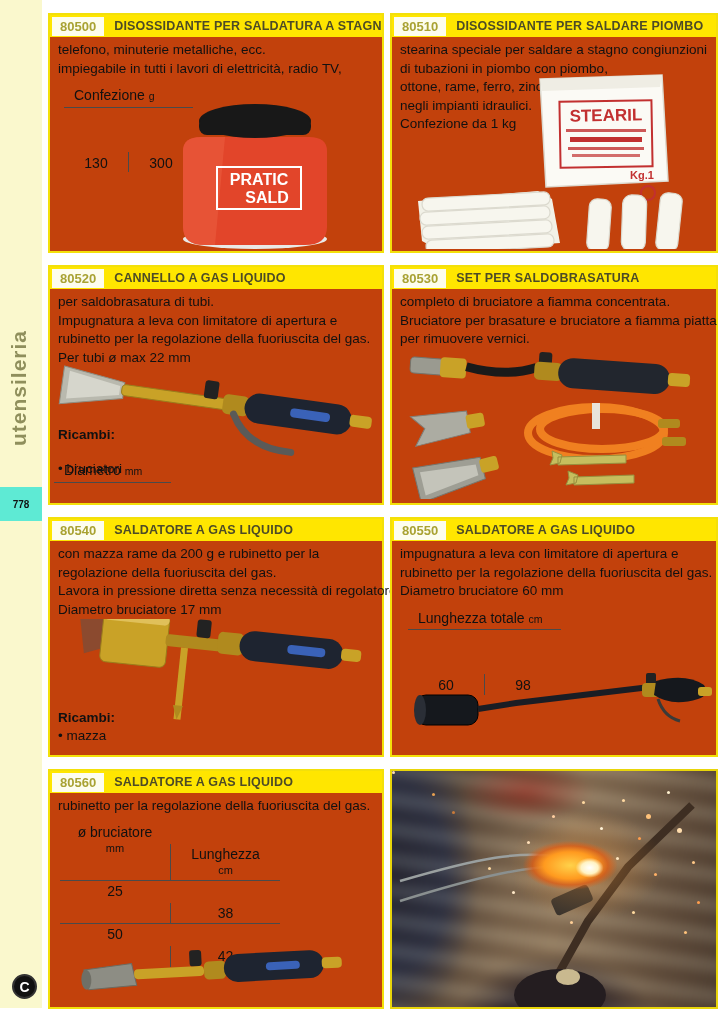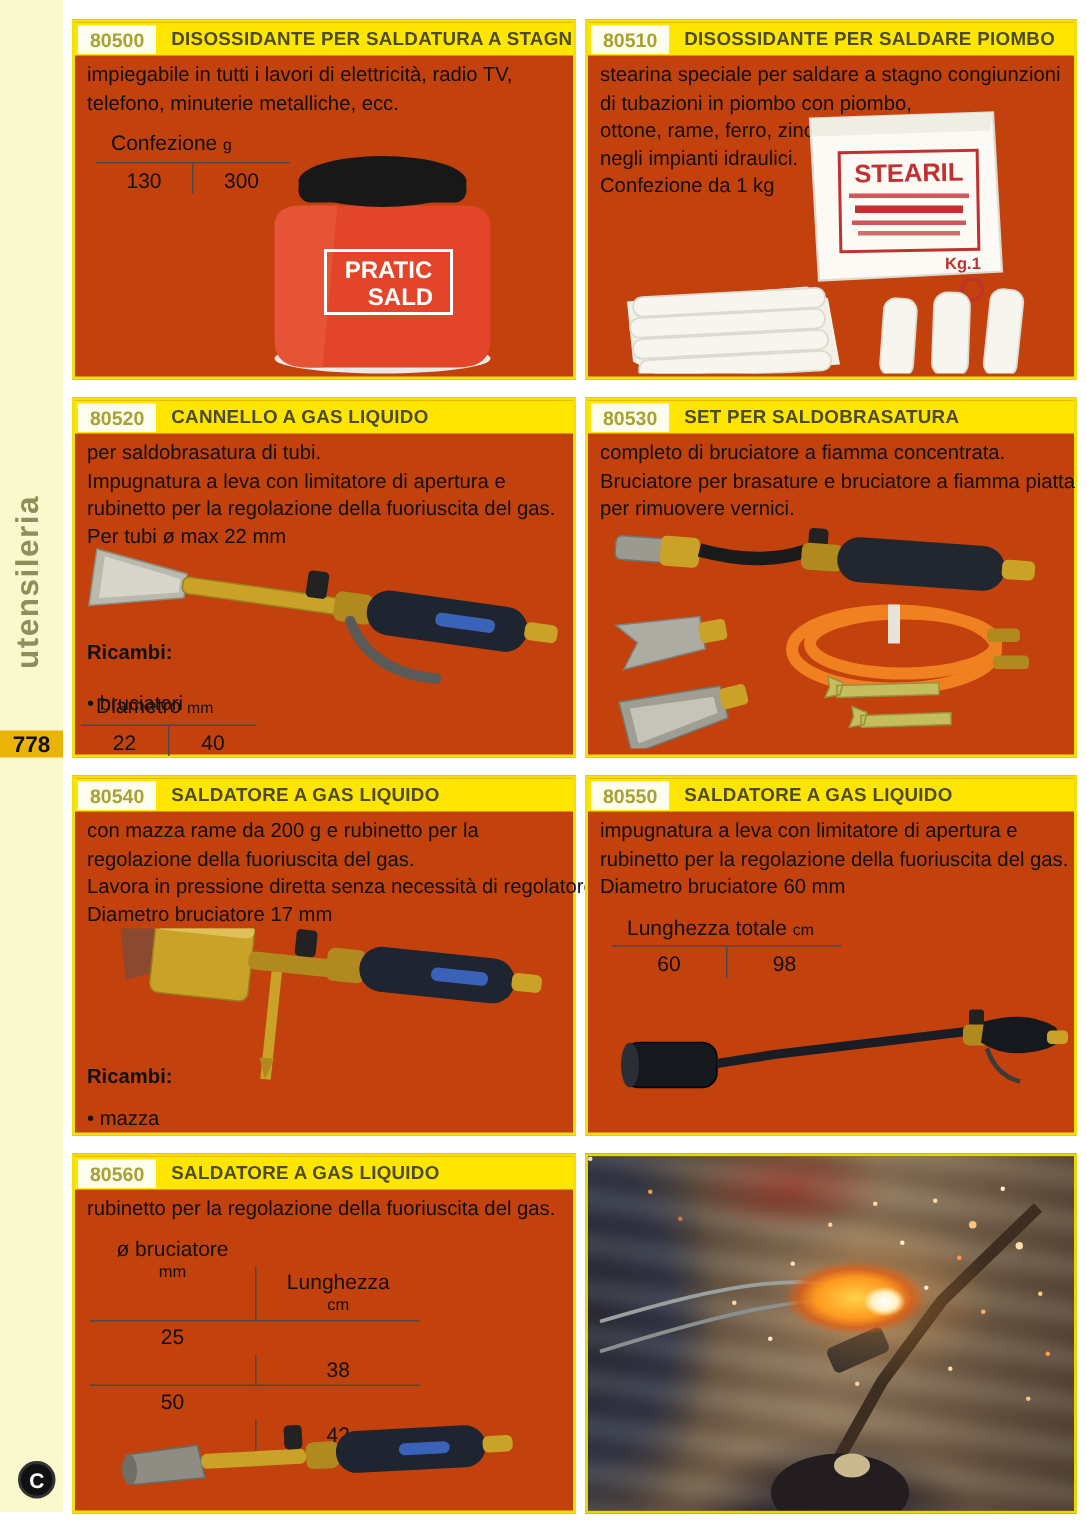--- a/index.html
+++ b/index.html
@@ -3,22 +3,22 @@
 <meta charset="utf-8">
 <style>
   html,body{margin:0;padding:0;background:#fff;}
   .page{position:relative;width:724px;height:1024px;background:#fff;
         font-family:"Liberation Sans",sans-serif;overflow:hidden;}
 
   
   .sidebar{position:absolute;left:0;top:0;width:42px;height:1008px;background:#FAF8CD;}
   .vert-label{position:absolute;left:7px;top:330px;writing-mode:vertical-rl;transform:rotate(180deg);
         font-size:21px;font-weight:bold;color:#8F8F5C;letter-spacing:1px;}
-  .page-badge{position:absolute;left:0;top:487px;width:42px;height:18px;background:#eab308;
-        display:flex;align-items:center;justify-content:center;font-size:15px;font-weight:bold;color:#111;}
+  .page-badge{position:absolute;left:0;top:487px;width:42px;height:34px;background:#5eead4;
+        display:flex;align-items:center;justify-content:center;font-size:10px;font-weight:bold;color:#111;}
   .logo{position:absolute;left:12px;top:974px;width:25px;height:25px;border-radius:50%;
         background:#111;display:flex;align-items:center;justify-content:center;
         color:#fff;font-weight:bold;font-size:14px;border:2px solid #333;box-sizing:border-box;}
 
   
   .grid{position:absolute;left:48px;top:13px;width:670px;
         display:grid;grid-template-columns:336px 328px;grid-auto-rows:240px;gap:12px 6px;}
   .cell{border:2px solid #F3E00A;background:#c2410c;box-sizing:border-box;position:relative;}
   .cell-head{height:22px;background:#FFE600;display:flex;align-items:center;overflow:hidden;}
   .code-chip{background:#FDFDEE;color:#A9A233;font-weight:bold;font-size:13px;
@@ -28,21 +28,21 @@
         font-size:13.5px;line-height:18.5px;color:#111;}
   .desc div{white-space:nowrap;}
 
   .ricambi{position:absolute;left:8px;font-weight:bold;}
   .ricambi-items{position:absolute;left:8px;}
 
   
   .spec-table{display:inline-block;margin:8px 0 0 6px;font-size:14px;}
   .spec-head{padding:0 8px 1px 10px;border-bottom:1.5px solid #4a4a4a;white-space:nowrap;}
   .spec-unit{font-size:10.5px;}
-  .spec-row{display:flex;}
+  .spec-row{display:flex;margin-top:44px;}
   .spec-val{width:64px;text-align:center;padding-top:2px;}
   .spec-val + .spec-val{border-left:1.5px solid #4a4a4a;}
 
   .spec-table2{position:absolute;left:10px;top:29px;font-size:14px;width:220px;}
   .t2-row{display:flex;}
   .t2-row.t2-head{border-bottom:1.5px solid #4a4a4a;}
   .t2-row.t2-mid{border-bottom:1.5px solid #4a4a4a;}
   .t2-cell{width:110px;text-align:center;box-sizing:border-box;padding:1px 0;}
   .t2-cell + .t2-cell{border-left:1.5px solid #4a4a4a;margin-top:22px;}
   .t2-u{font-size:11px;line-height:13px;padding-bottom:2px;}
@@ -91,22 +91,22 @@
 
   <main class="grid">
 
     <section class="cell">
       <header class="cell-head">
         <span class="code-chip">80500</span>
         <span class="cell-title">DISOSSIDANTE PER SALDATURA A STAGNO</span>
       </header>
       <div class="cell-body">
         <div class="desc">
+          <div>telefono, minuterie metalliche, ecc.</div>
           <div>impiegabile in tutti i lavori di elettricità, radio TV,</div>
-          <div>telefono, minuterie metalliche, ecc.</div>
         </div>
         <div class="spec-table">
           <div class="spec-head"><span>Confezione</span> <span class="spec-unit">g</span></div>
           <div class="spec-row">
             <span class="spec-val">130</span>
             <span class="spec-val">300</span>
           </div>
         </div>
         <svg class="abs" style="left:105px;top:62px;" width="200" height="152" viewBox="0 0 200 152">
           <ellipse cx="100" cy="140" rx="72" ry="10" fill="#e9e9e6"></ellipse>
@@ -272,21 +272,21 @@
             <rect x="130" y="2" width="14" height="18" rx="3" fill="#222"></rect>
             <rect x="152" y="12" width="26" height="22" rx="5" fill="#B08A1E"></rect>
             <rect x="174" y="8" width="104" height="30" rx="15" fill="#1E2430"></rect>
             <rect x="222" y="18" width="38" height="9" rx="4" fill="#3A62B8"></rect>
             <rect x="276" y="16" width="20" height="12" rx="4" fill="#C9A227"></rect>
             <rect x="116" y="32" width="7" height="72" fill="#C9A227"></rect>
             <path d="M119,104 l-5,-14 10,0 Z" fill="#B08A1E"></path>
           </g>
         </svg>
         <div class="ricambi" style="top:168px;">Ricambi:</div>
-        <div class="ricambi-items" style="top:196px;">• mazza</div>
+        <div class="ricambi-items" style="top:186px;">• mazza</div>
       </div>
     </section>
 
     <section class="cell">
       <header class="cell-head">
         <span class="code-chip">80550</span>
         <span class="cell-title">SALDATORE A GAS LIQUIDO</span>
       </header>
       <div class="cell-body">
         <div class="desc">

